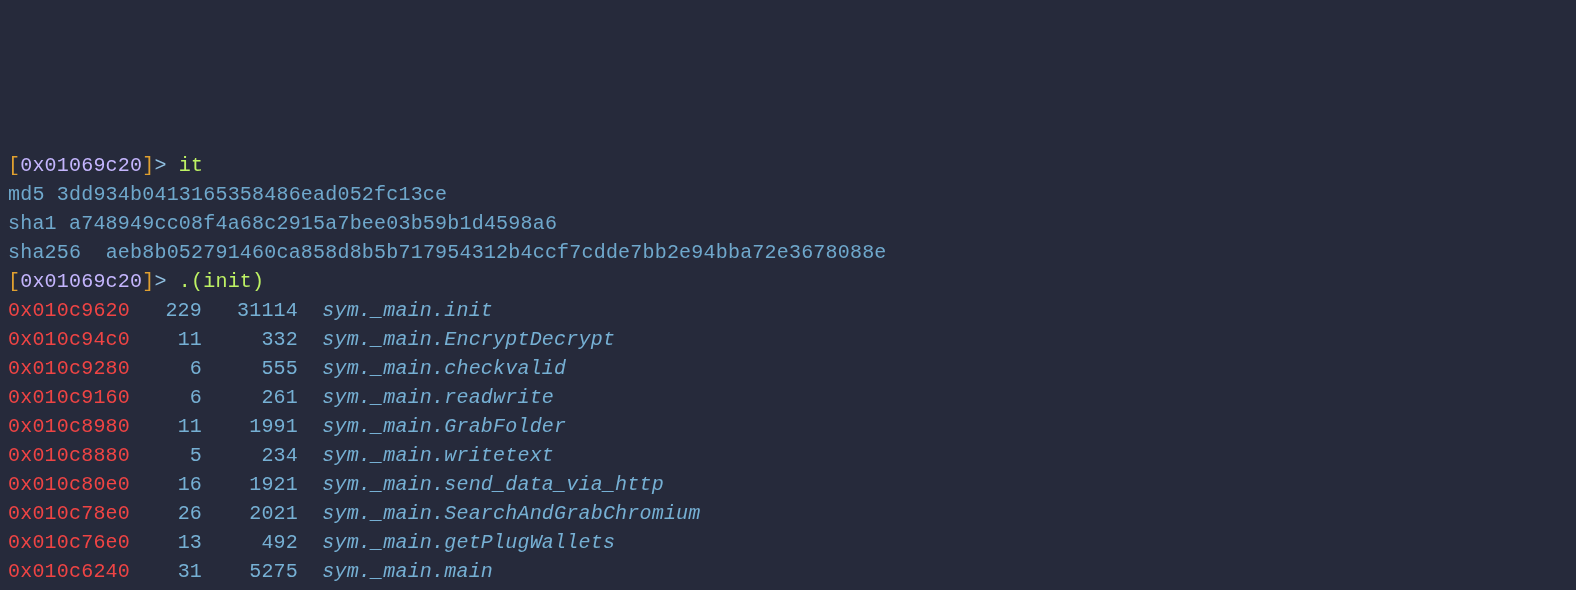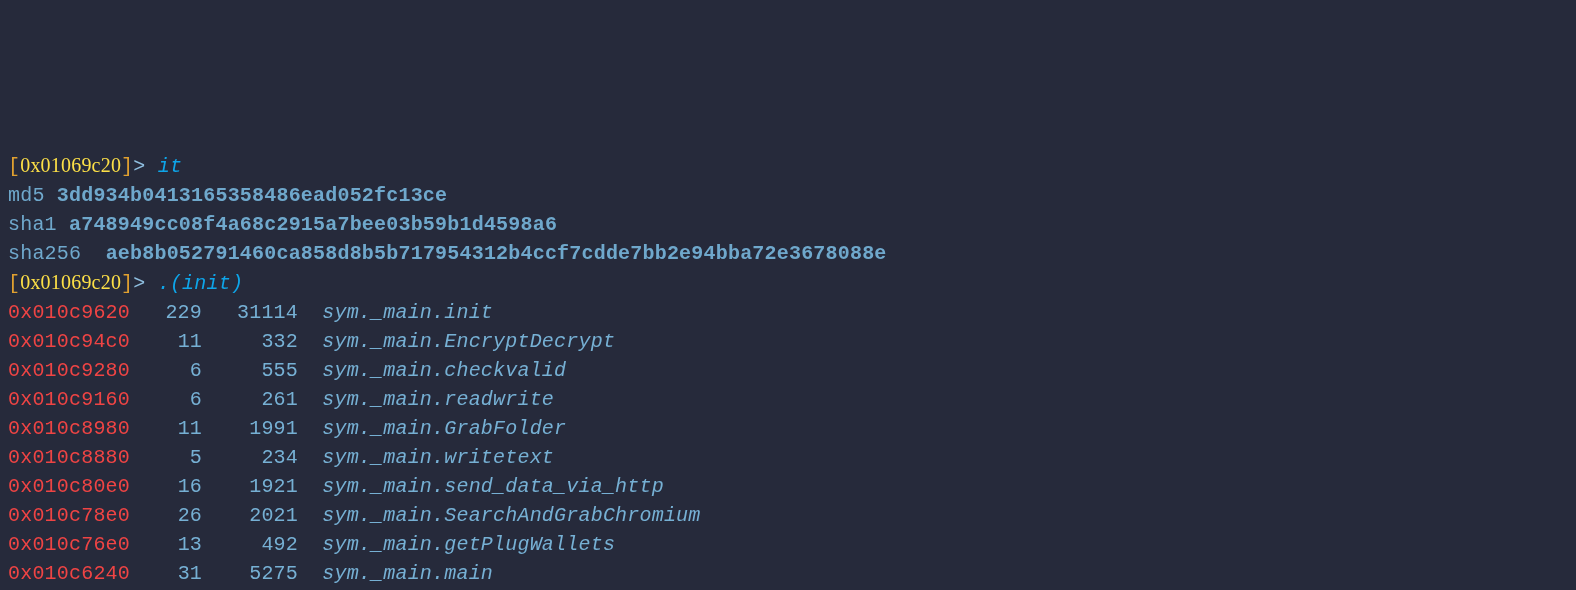--- a/index.html
+++ b/index.html
@@ -10,25 +10,25 @@
     line-height: 1.45;
     color: #8fbfe0;
     padding: 6px 8px;
     width: 1576px;
     height: 590px;
     overflow: hidden;
     white-space: pre;
     letter-spacing: 0.2px;
   }
   .br-open, .br-close { color: #e0a030; }
-  .addr-prompt { color: #fde047; font-family: Liberation Serif, serif; }
+  .addr-prompt { color: #c4b5fd; }
   .gt { color: #8fbfe0; }
-  .cmd { color: #0ea5e9; font-style: italic; }
+  .cmd { color: #bef264; }
   .hash-lbl { color: #6fa8cc; text-align: center; }
-  .hash-val { color: #6fa8cc; font-weight: bold; }
+  .hash-val { color: #6fa8cc; }
   .row-addr { color: #ef4444; }
   .row-bb   { color: #76b0d4; text-align: right; display: inline-block; }
   .row-sz   { color: #76b0d4; text-align: right; display: inline-block; }
   .row-name { color: #76b0d4; font-style: italic; }
   .func-row { display: block; }
   .pad-bb { display:inline-block; width: 5ch; text-align:right; }
   .pad-sz { display:inline-block; width: 7ch; text-align:right; }
   .sp1 { display:inline-block; width:1ch; }
 </style>
 </head>

